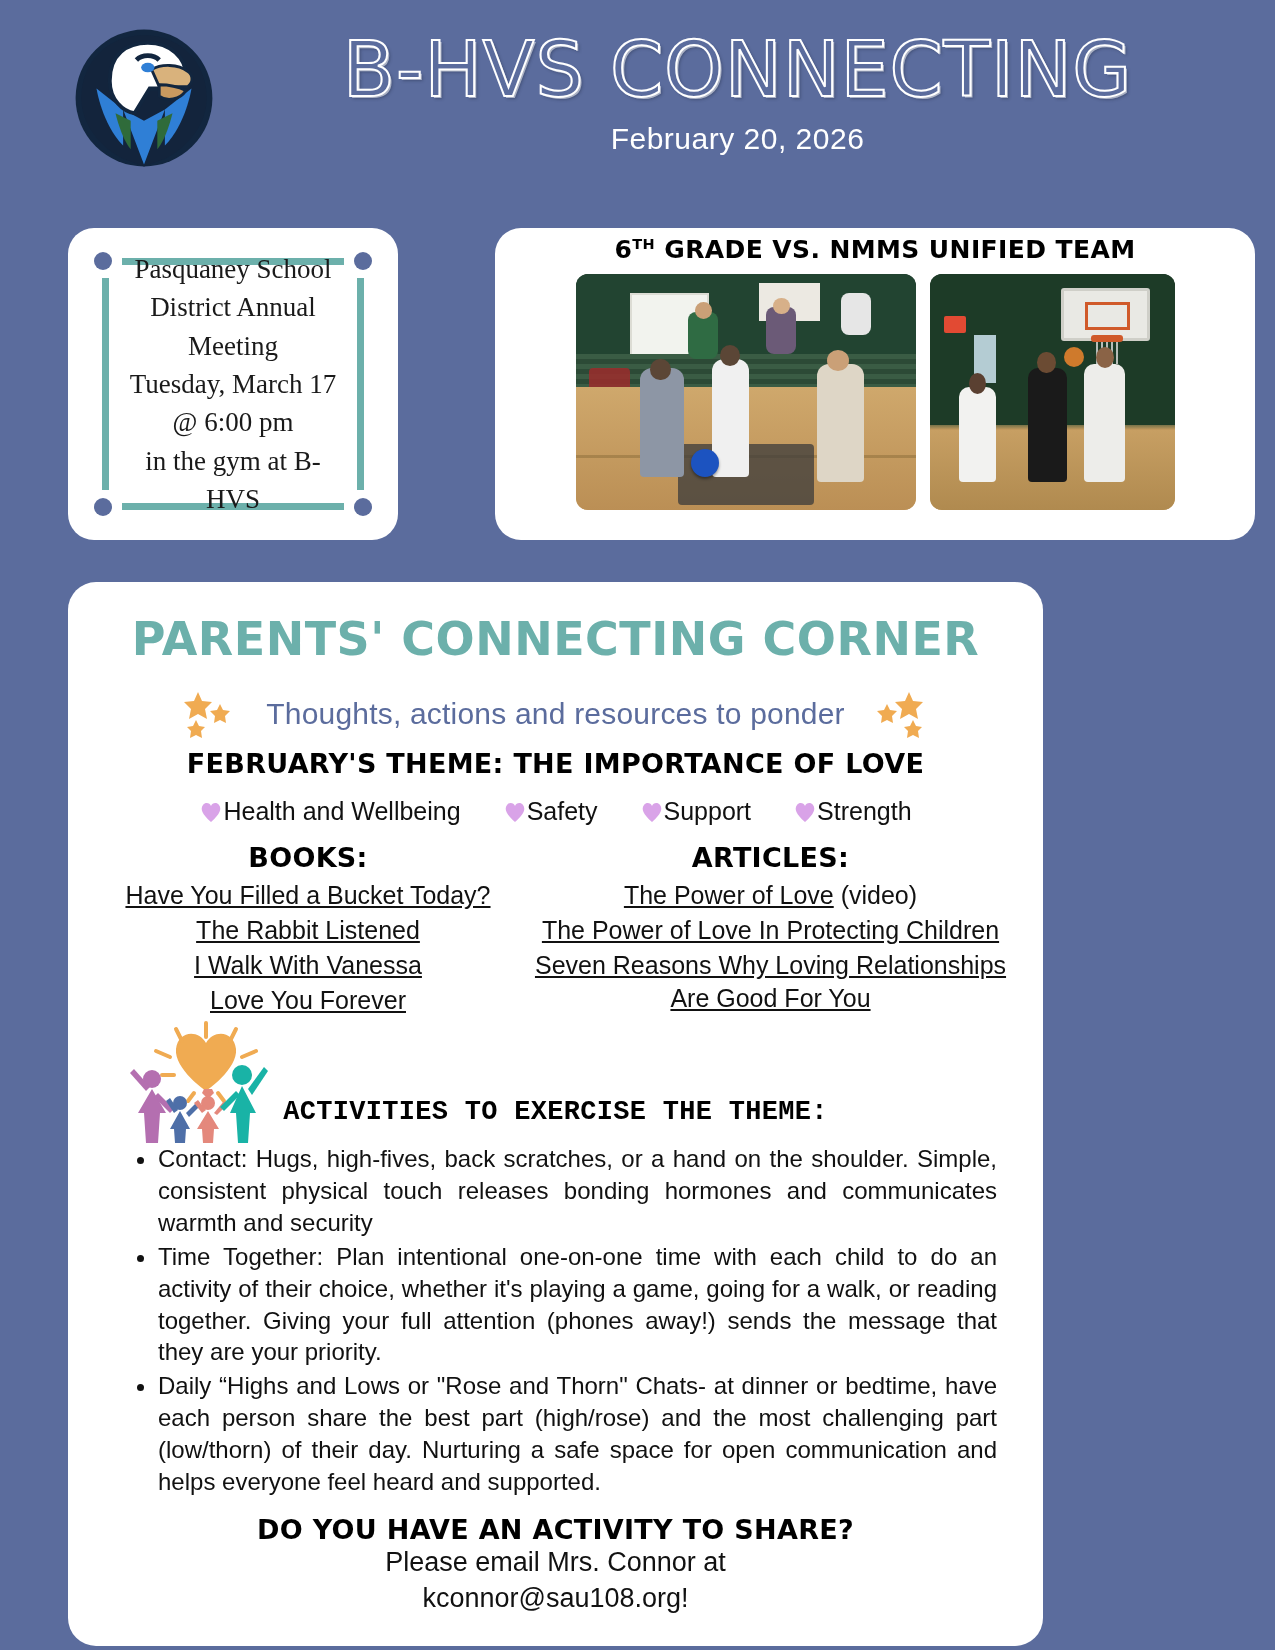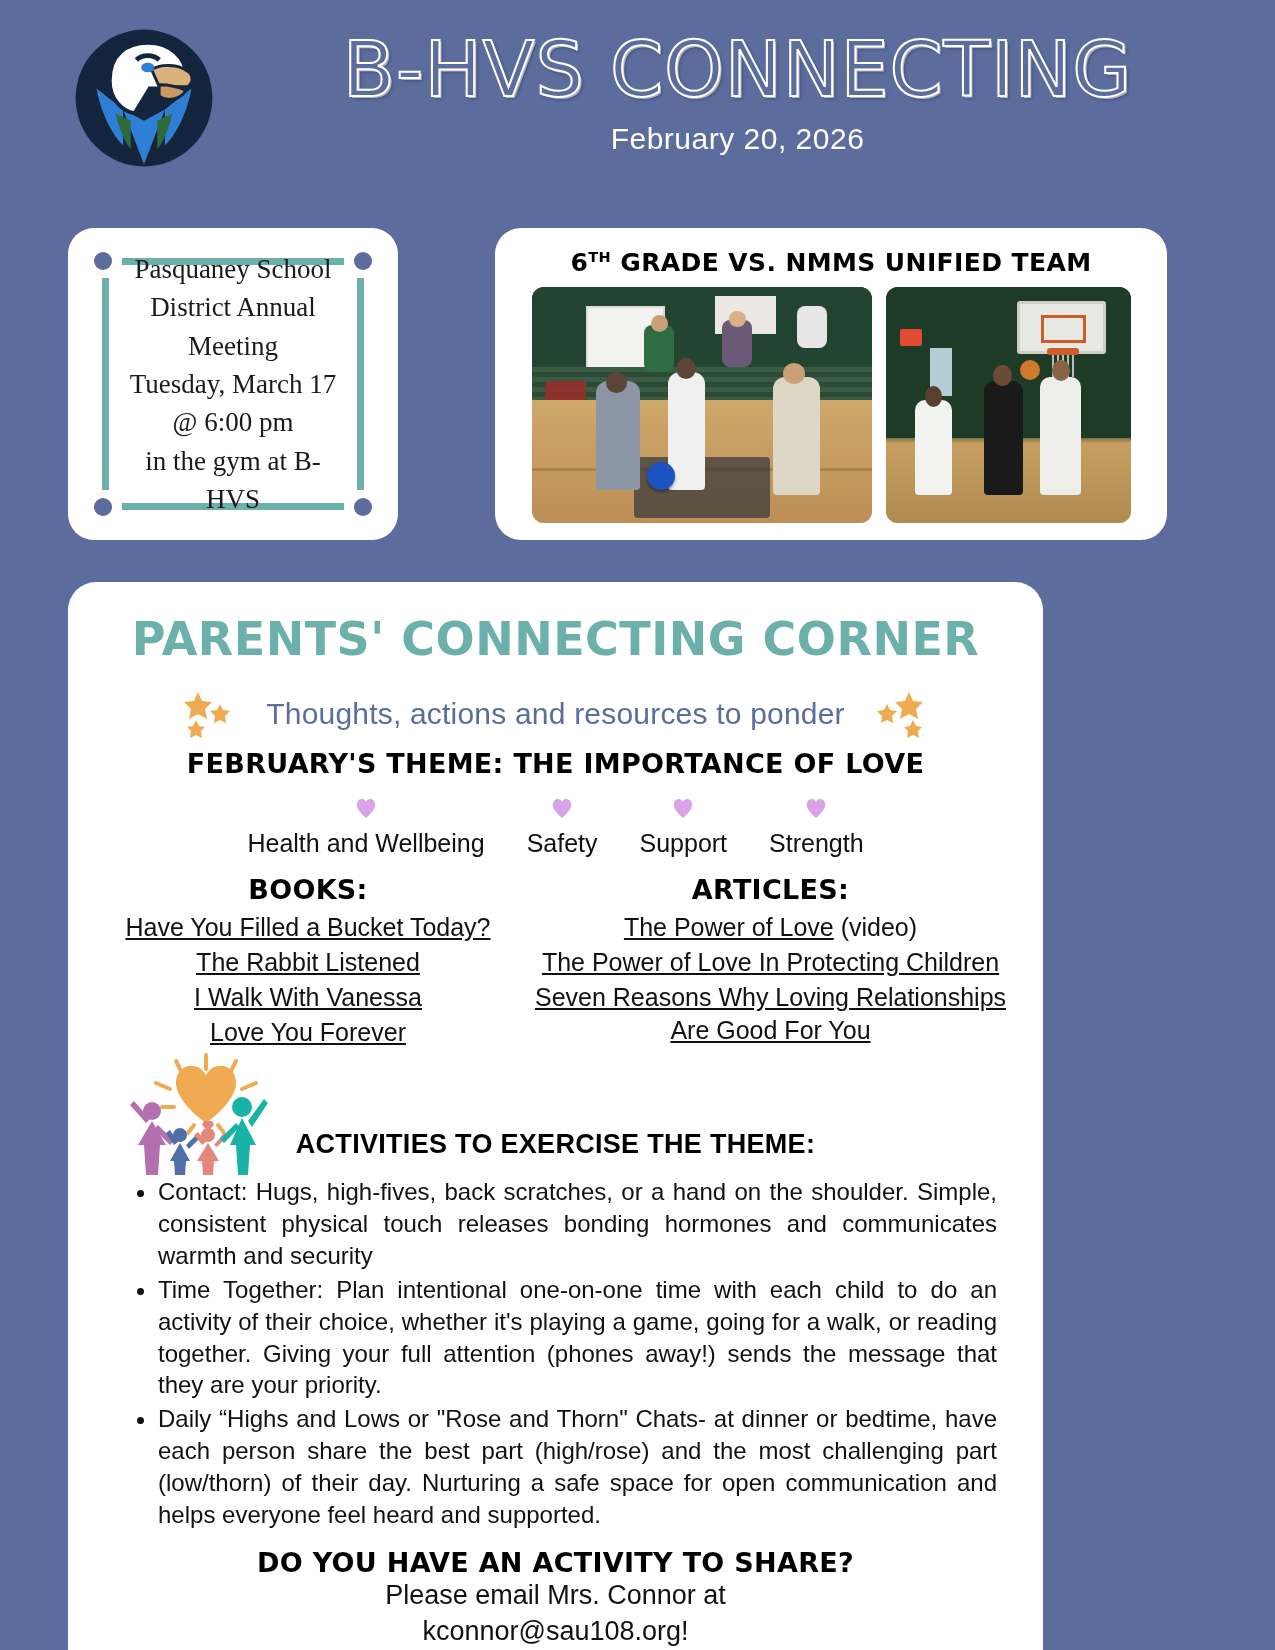--- a/index.html
+++ b/index.html
@@ -128,23 +128,23 @@
     transform: translateY(-50%);
     text-align: center;
     font-size: 27px;
     line-height: 1.42;
     color: #1a1a1a;
   }
 
   .photos-card {
     left: 495px;
     top: 0;
-    width: 672px;
+    width: 760px;
     height: 312px;
-    padding: 16px 14px;
+    padding: 3px 14px;
   }
   .photos-heading {
     font-family: "DejaVu Sans", sans-serif;
     font-size: 25px;
     font-weight: bold;
     letter-spacing: 0.4px;
     text-align: center;
     color: #000;
     margin: 4px 0 10px 0;
   }
@@ -252,24 +252,22 @@
   .hearts-row {
     display: flex;
     justify-content: center;
     align-items: center;
     gap: 42px;
     margin-bottom: 16px;
   }
   .heart-item {
     display: flex;
     align-items: center;
-    gap: 10px;
     font-size: 25px;
     color: #111;
-    flex-direction: column;
   }
   .heart {
     width: 24px; height: 22px; flex: none;
   }
   .two-col {
     display: flex;
     gap: 10px;
     align-items: flex-start;
   }
   .col { flex: 1; text-align: center; }
@@ -300,21 +298,21 @@
     margin-top: 16px;
   }
   .family-ill {
     position: absolute;
     left: 18px;
     top: -18px;
     width: 180px;
     height: 128px;
   }
   .act-head {
-    font-family: Liberation Sans, sans-serif;
+    font-family: Liberation Mono, monospace;
     font-size: 27px;
     font-weight: bold;
     text-align: center;
     color: #000;
     letter-spacing: 0.3px;
     padding-top: 62px;
     margin-bottom: 6px;
   }
   ul.bullets {
     margin: 16px;

